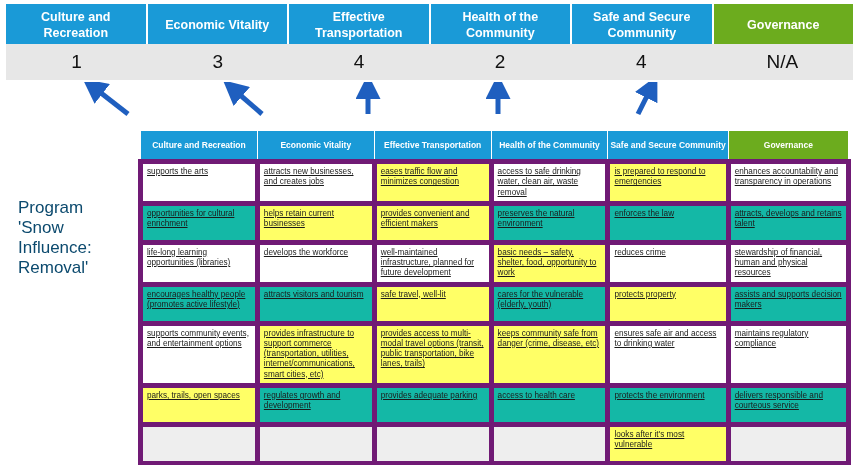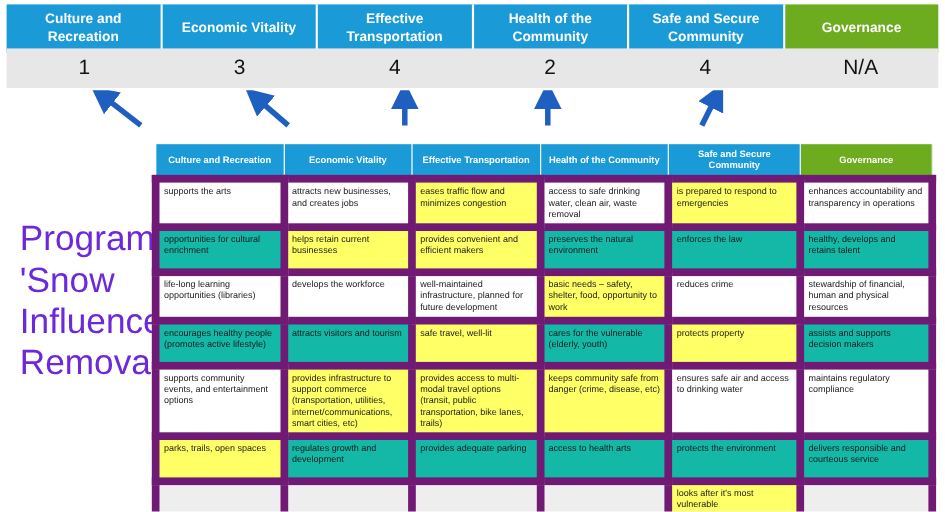--- a/index.html
+++ b/index.html
@@ -75,22 +75,22 @@
     width: 859px;
     height: 50px;
   }
 
   
   #caption {
     position: absolute;
     left: 18px;
     top: 198px;
     width: 120px;
-    font-size: 32px;
-    color: #6d28d9;
+    font-size: 17px;
+    color: #0c4a6e;
     line-height: 1.18;
   }
 
   
   #matrix {
     position: absolute;
     left: 138px;
     top: 130px;
     width: 713px;
     border-collapse: collapse;
@@ -109,24 +109,25 @@
     vertical-align: middle;
   }
   #matrix th.gov {
     background: #6cac1e;
   }
   #matrix td {
     font-size: 8.2px;
     color: #1b1b1b;
     vertical-align: top;
     padding: 3px 4px;
-    border: 7px solid #701a75;
+    border: 5px solid #701a75;
     line-height: 1.25;
     background: #ffffff;
     height: 28px;
+    text-decoration: underline;
   }
   #matrix td.alt {
     background: #14b8a6;
   }
   #matrix td.hl {
     background: #ffff66;
   }
   #matrix td.empty {
     background: #ffffff;
   }
@@ -194,21 +195,21 @@
         <td class="">access to safe drinking water, clean air, waste removal</td>
         <td class="hl">is prepared to respond to emergencies</td>
         <td class="">enhances accountability and transparency in operations</td>
       </tr>
       <tr>
         <td class="alt">opportunities for cultural enrichment</td>
         <td class="alt hl">helps retain current businesses</td>
         <td class="alt hl">provides convenient and efficient makers</td>
         <td class="alt">preserves the natural environment</td>
         <td class="alt">enforces the law</td>
-        <td class="alt">healthy, develops and retains talent</td>
+        <td class="alt">attracts, develops and retains talent</td>
       </tr>
       <tr>
         <td class="">life-long learning opportunities (libraries)</td>
         <td class="">develops the workforce</td>
         <td class="">well-maintained infrastructure, planned for future development</td>
         <td class="hl">basic needs – safety, shelter, food, opportunity to work</td>
         <td class="">reduces crime</td>
         <td class="">stewardship of financial, human and physical resources</td>
       </tr>
       <tr>
@@ -224,21 +225,21 @@
         <td class="hl">provides infrastructure to support commerce (transportation, utilities, internet/communications, smart cities, etc)</td>
         <td class="hl">provides access to multi-modal travel options (transit, public transportation, bike lanes, trails)</td>
         <td class="hl">keeps community safe from danger (crime, disease, etc)</td>
         <td class="">ensures safe air and access to drinking water</td>
         <td class="">maintains regulatory compliance</td>
       </tr>
       <tr>
         <td class="alt hl">parks, trails, open spaces</td>
         <td class="alt">regulates growth and development</td>
         <td class="alt">provides adequate parking</td>
-        <td class="alt">access to health arts</td>
+        <td class="alt">access to health care</td>
         <td class="alt">protects the environment</td>
         <td class="alt">delivers responsible and courteous service</td>
       </tr>
       <tr>
         <td class="alt empty"></td>
         <td class="alt empty"></td>
         <td class="alt empty"></td>
         <td class="alt empty"></td>
         <td class="alt hl">looks after it's most vulnerable</td>
         <td class="alt empty"></td>

